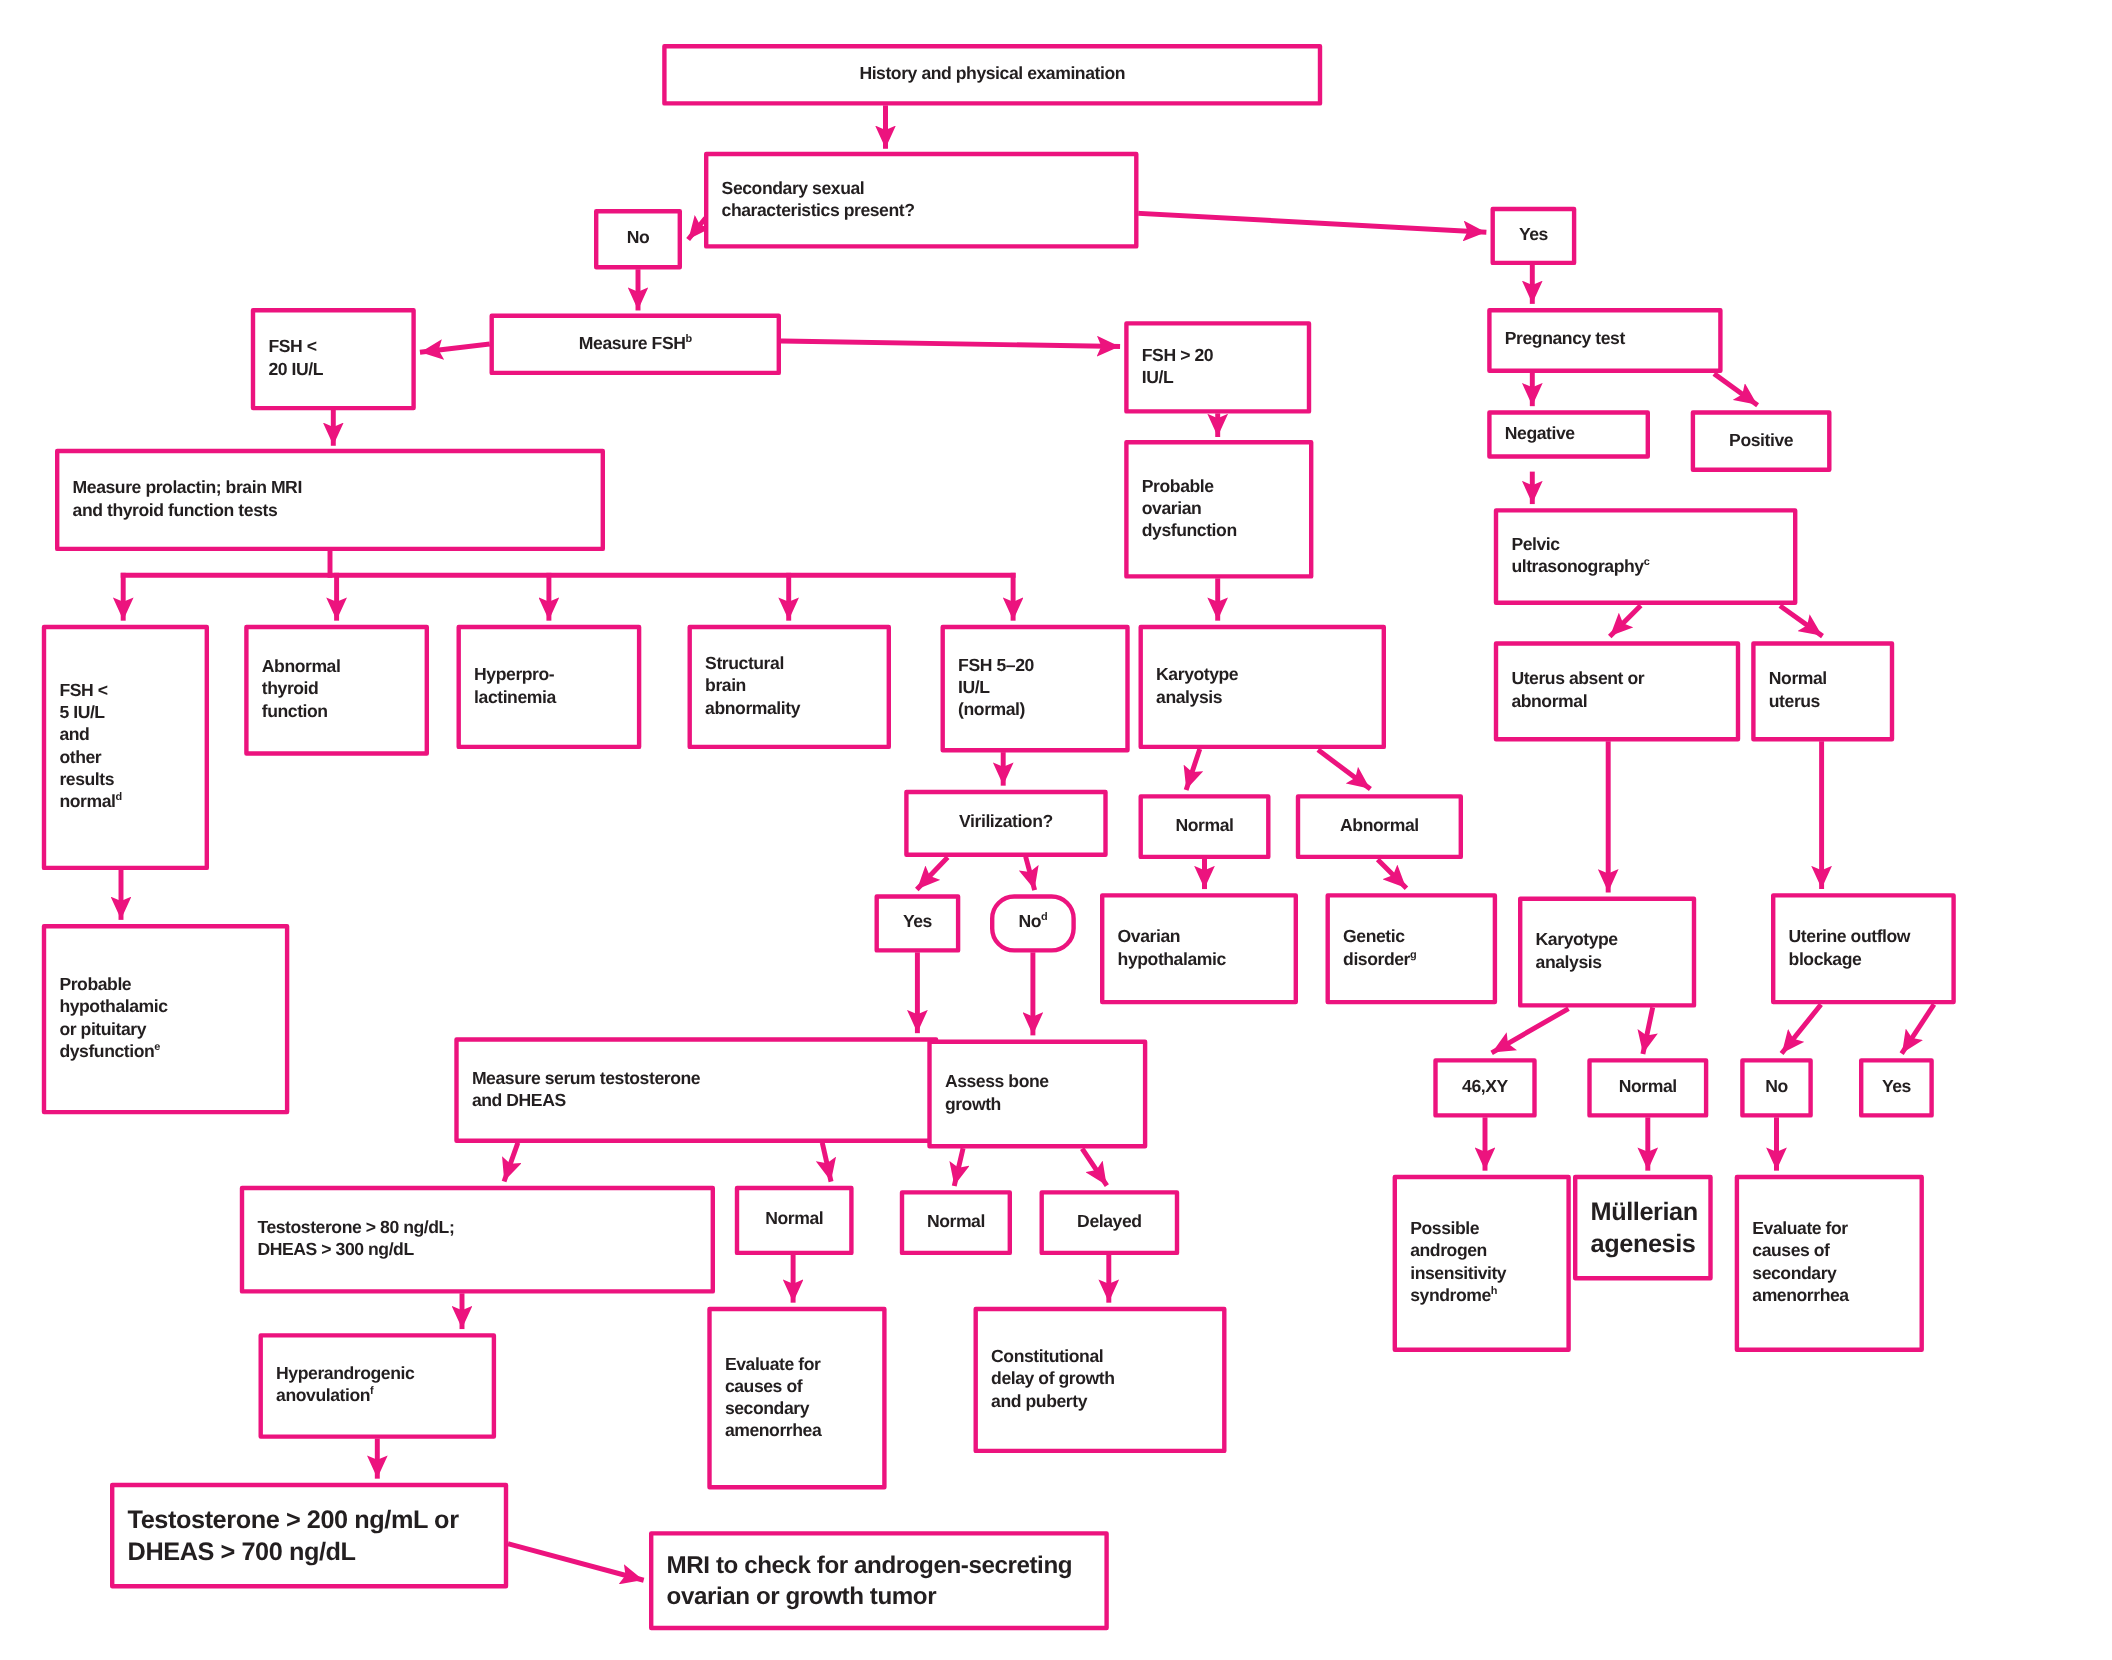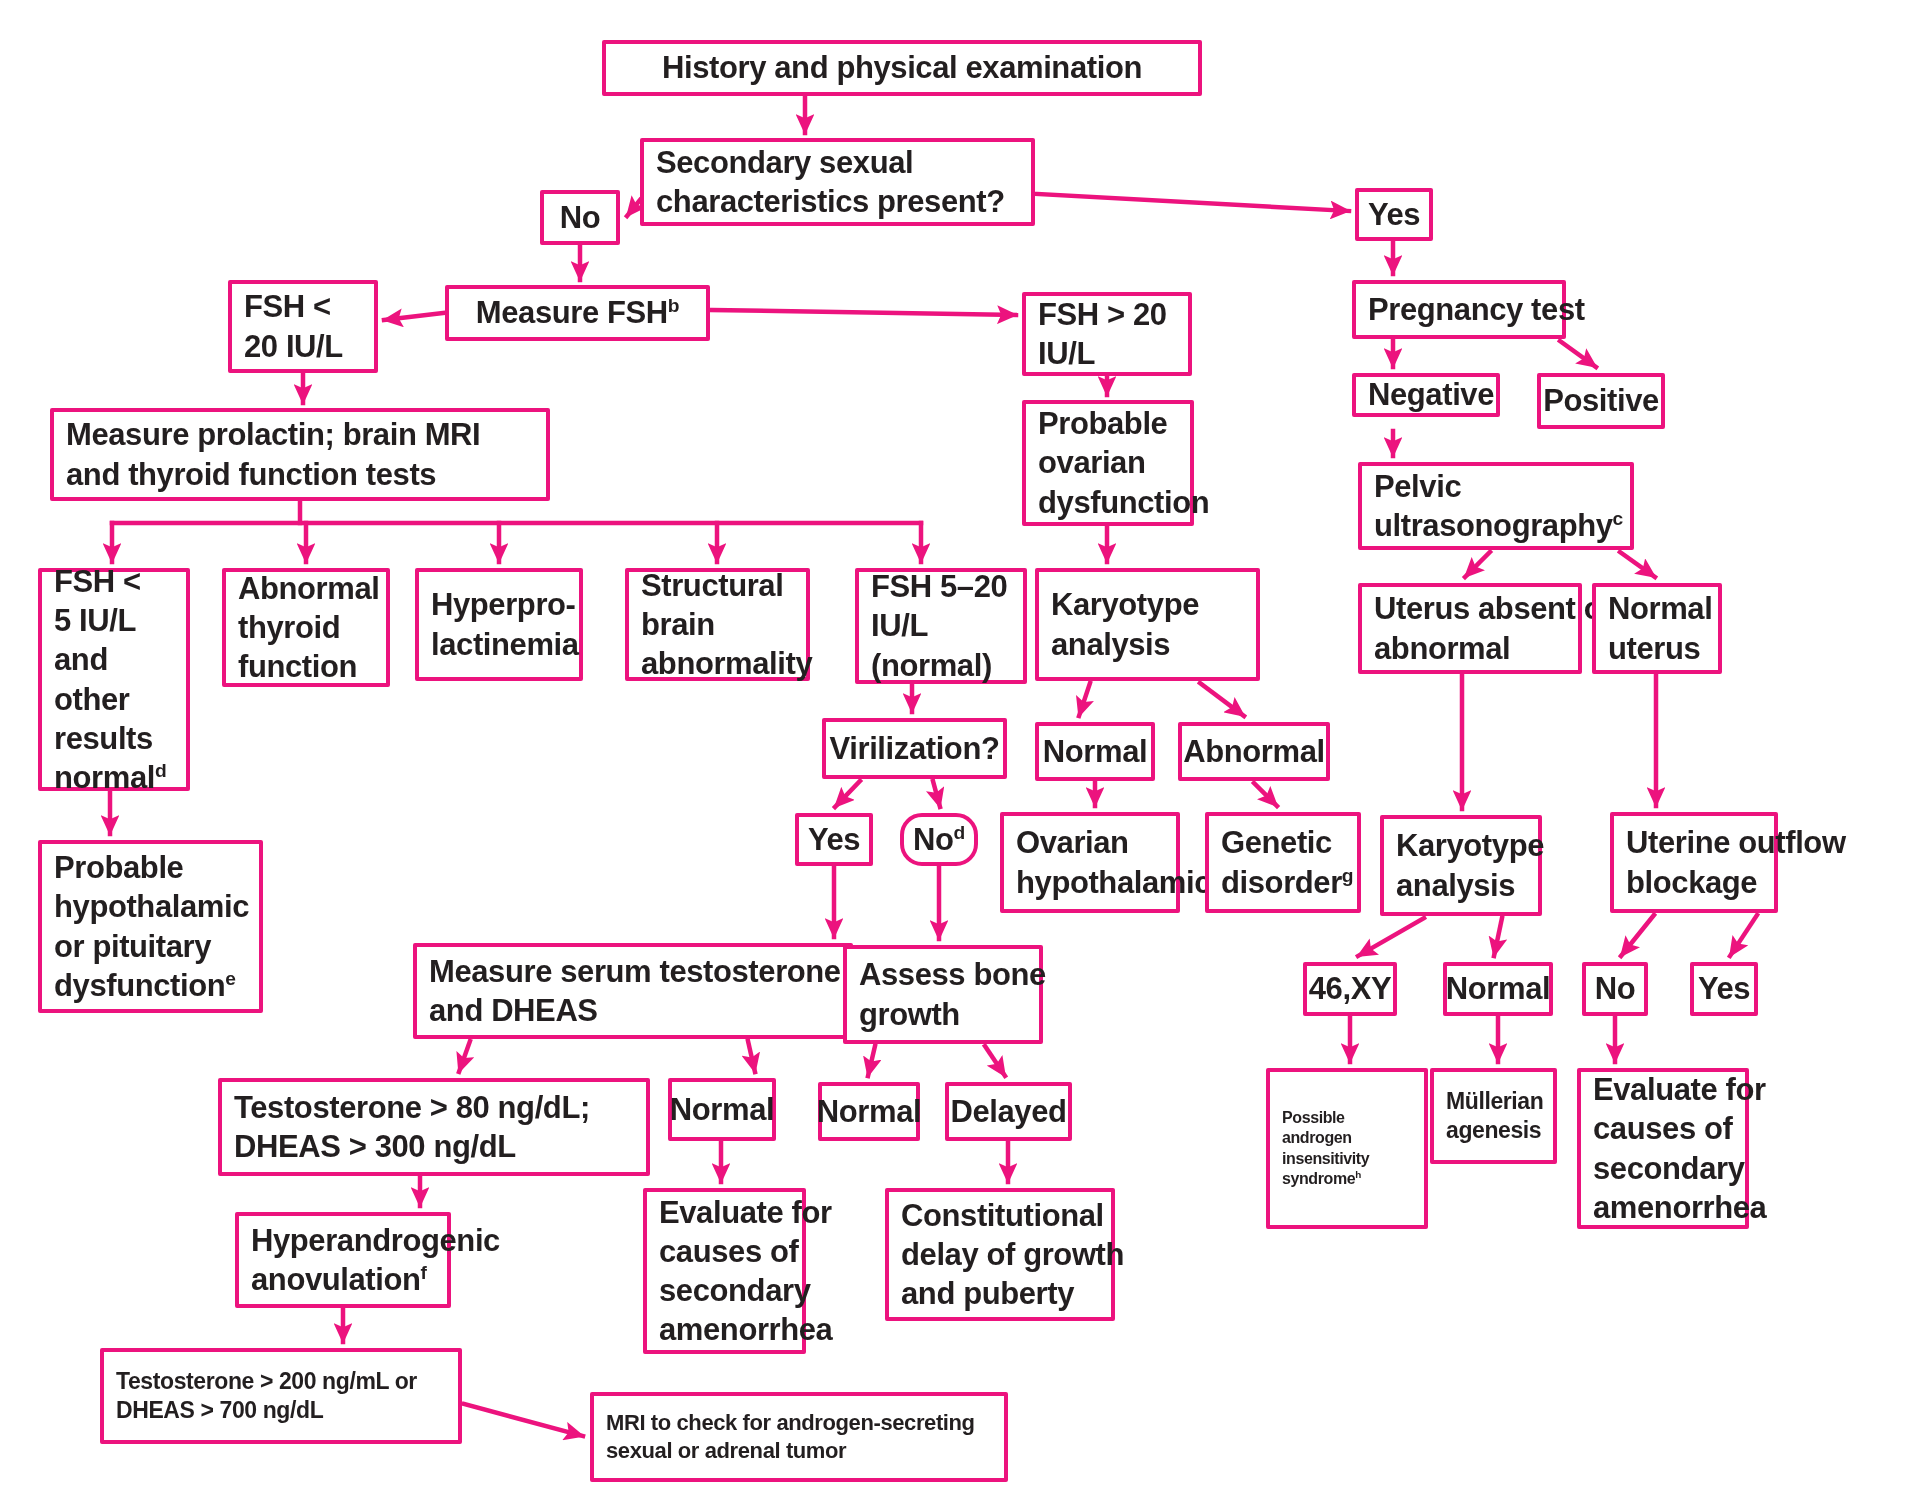--- a/index.html
+++ b/index.html
@@ -14,21 +14,21 @@
   .edge{fill:none;stroke:var(--accent,#EC137E);stroke-width:4.5;stroke-linecap:square;}
   #arrowhead path{fill:var(--accent,#EC137E);}
   .node{
     position:absolute;
     box-sizing:border-box;
     border:4.5px solid var(--accent,#EC137E);
     border-radius:2px;
     background:#ffffff;
     color:var(--text,#231F20);
     font-weight:700;
-    font-size:31px;
+    font-size:16px;
     line-height:1.26;
     letter-spacing:-0.4px;
     display:flex;flex-direction:column;justify-content:center;
     padding:6px 12px;
     z-index:2;
   }
   .node.center{align-items:center;text-align:center;padding:6px 6px;}
   .node .line{white-space:nowrap;}
   .node sup{font-size:0.62em;line-height:0;vertical-align:super;}
 </style>
@@ -281,16 +281,16 @@
         <div class="line"><span>causes of</span></div>
         <div class="line"><span>secondary</span></div>
         <div class="line"><span>amenorrhea</span></div>
       </div>
       <div class="node" style="left: 100px; top: 1348px; width: 362px; height: 96px; font-size: 23px;">
         <div class="line"><span>Testosterone &gt; 200 ng/mL or</span></div>
         <div class="line"><span>DHEAS &gt; 700 ng/dL</span></div>
       </div>
       <div class="node" style="left: 590px; top: 1392px; width: 418px; height: 90px; font-size: 22px;">
         <div class="line"><span>MRI to check for androgen-secreting</span></div>
-        <div class="line"><span>sexual or adrenal tumor</span></div>
+        <div class="line"><span>ovarian or growth tumor</span></div>
       </div>
     </div>
 </div>
 
 </body></html>

